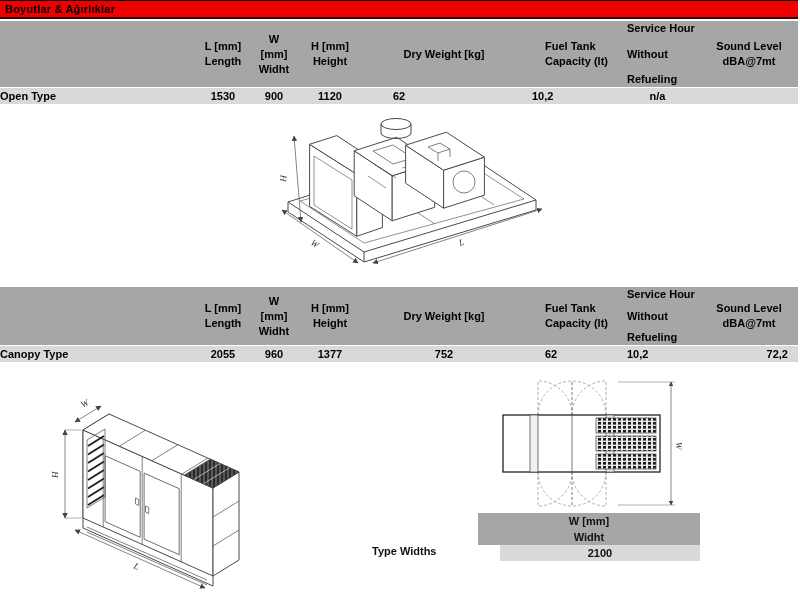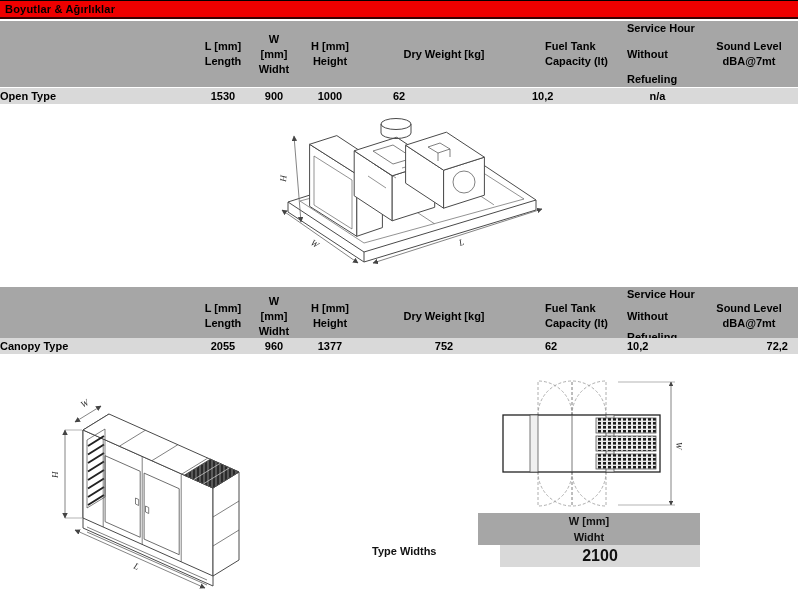--- a/index.html
+++ b/index.html
@@ -34,39 +34,39 @@
     display:flex; align-items:center; font-size:11px; font-weight:bold; color:#000;
   }
   .vc.c { justify-content:center; }
   .vc.l { justify-content:flex-start; }
   .vc.r { justify-content:flex-end; padding-right:10px; }
   .row-label { font-weight:bold; }
 
   #table1-header { top:21px; height:66px; }
   #table1-row    { top:88px; height:16px; }
   #table2-header { top:287px; height:58px; }
-  #table2-row    { top:338px; height:16px; }
+  #table2-row    { top:346px; height:16px; }
 
   
   #open-drawing   { position:absolute; left:278px; top:106px; }
   #canopy-drawing { position:absolute; left:45px;  top:376px; }
   #door-drawing   { position:absolute; left:468px; top:374px; }
 
   svg text.dim { font-family:"Liberation Serif","DejaVu Serif",serif; font-size:9px; font-style:italic; fill:#333; }
 
   
   #door-table { position:absolute; left:478px; top:513px; width:222px; }
   #door-table .dt-head {
     background:#a6a6a6; height:32px; display:flex; flex-direction:column;
     justify-content:center; align-items:center;
     font-size:11px; font-weight:bold; line-height:16px;
   }
   #door-table .dt-val {
-    background:#d9d9d9; height:22px; display:flex; justify-content:center; align-items:center;
-    font-size:16px; font-weight:bold;margin-left:22px;
+    background:#d9d9d9; height:16px; display:flex; justify-content:center; align-items:center;
+    font-size:11px; font-weight:bold;margin-left:22px;
   }
   #door-widths-label {
     position:absolute; left:372px; top:545px; font-size:11px; font-weight:bold;
   }
 </style>
 </head>
 <body>
 
 <div id="page">
 
@@ -103,21 +103,21 @@
     <div class="hc c">
       <div>Sound Level</div>
       <div>dBA@7mt</div>
     </div>
   </div>
 
   <div id="table1-row" class="spec-row">
     <div class="vc l row-label">Open Type</div>
     <div class="vc c">1530</div>
     <div class="vc c">900</div>
-    <div class="vc c">1000</div>
+    <div class="vc c">1120</div>
     <div class="vc l pad-fuel">62</div>
     <div class="vc l pad-serv">10,2</div>
     <div class="vc c">n/a</div>
   </div>
 
   <svg id="open-drawing" width="272" height="160" viewBox="0 0 272 160">
     <defs>
       <marker id="arA" viewBox="0 0 10 10" refX="9" refY="5" markerWidth="7" markerHeight="7" orient="auto-start-reverse">
         <path d="M0,0L10,5L0,10z" fill="#444"></path>
       </marker>

